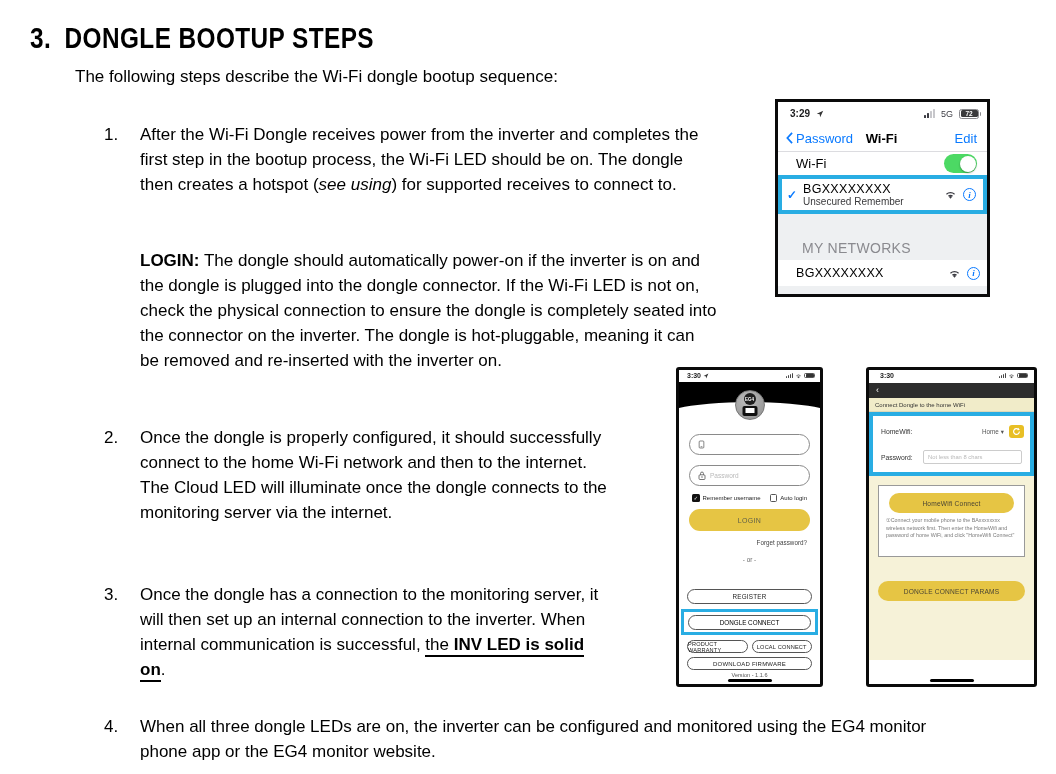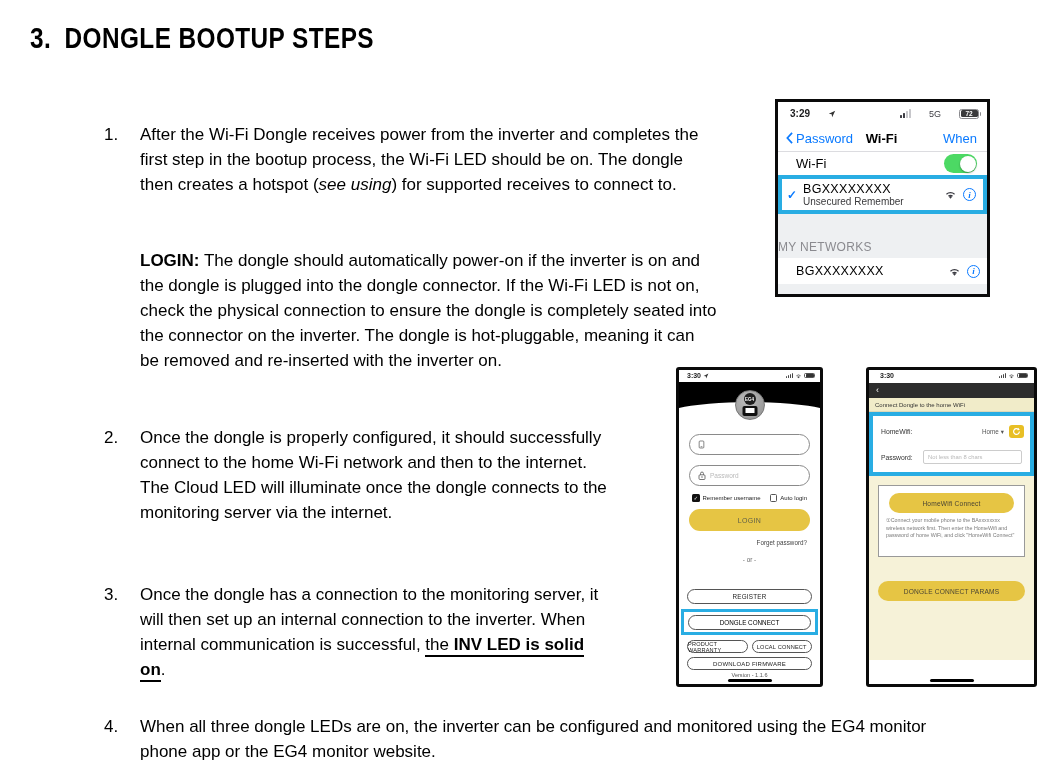--- a/index.html
+++ b/index.html
@@ -36,38 +36,38 @@
        font-family:"Liberation Serif",serif;font-style:italic;font-weight:700;font-size:9px}
   .tog{position:relative;width:33px;height:19px;border-radius:10px;background:#4cd964}
   .tog::after{content:"";position:absolute;top:1.5px;right:1.5px;width:16px;height:16px;
               border-radius:50%;background:#fff;box-shadow:0 1px 2px rgba(0,0,0,.35)}
   .hl{border:4px solid #29ade3}
 
   
   .phoneA{left:775px;top:99px;width:215px;height:198px}
   .pa-status{position:absolute;top:6px;left:12px;right:8px;display:flex;justify-content:space-between;
              align-items:center;font-size:10px;font-weight:700;color:#1c1c1e}
-  .st-left,.st-right{display:inline-flex;align-items:center;gap:18px}
+  .st-left,.st-right{display:inline-flex;align-items:center;gap:6px}
   .nettype{font-size:9px;font-weight:400;color:#3c3c43}
   .pa-nav{position:absolute;top:26px;left:8px;right:10px;height:20px;display:flex;align-items:center;
           justify-content:space-between;font-size:13px;color:#0a7aff}
   .pa-nav .back{display:inline-flex;align-items:center;gap:3px}
   .pa-nav .title{position:absolute;left:50%;transform:translateX(-50%);color:#000;font-weight:700;font-size:13px}
   .pa-wifirow{position:absolute;top:49px;left:0;right:0;height:24px;padding:0 10px 0 18px;
               display:flex;align-items:center;justify-content:space-between;font-size:13px;
               border-top:1px solid #dcdce0}
   .pa-selected{position:absolute;top:73px;left:0;right:0;height:39px;background:#fff;
                display:flex;align-items:center;padding:0 7px 0 5px}
   .chk{color:#0a7aff;font-size:12px;font-weight:700;margin-right:6px}
   .nstack{display:flex;flex-direction:column;line-height:1.15}
   .nname{font-size:12.5px;letter-spacing:.3px}
   .nsub{font-size:10px;color:#3a3a3c}
   .nicons{margin-left:auto;display:inline-flex;align-items:center;gap:6px}
   .pa-gray{position:absolute;top:112px;left:0;right:0;bottom:0;background:#eef0f2}
-  .pa-sect{padding:26px 0 4px 0;font-size:12px;color:#8a8a8f;letter-spacing:.3px}
+  .pa-sect{padding:26px 0 4px 24px;font-size:14px;color:#8a8a8f;letter-spacing:.3px}
   .pa-row2{height:26px;background:#fff;display:flex;align-items:center;padding:0 7px 0 18px}
 
   
   .phoneB{left:676px;top:367px;width:147px;height:320px;border-radius:3px;font-size:7px}
   .mini-status{position:absolute;top:2px;left:8px;right:5px;display:flex;justify-content:space-between;
                align-items:center;font-size:7px;font-weight:700;color:#222}
   .mst{display:inline-flex;align-items:center;gap:2px}
   .msig i{display:block;width:1.2px;background:#444;border-radius:.5px}
   .msig{display:inline-flex;align-items:flex-end;gap:.8px}
   .msig i:nth-child(1){height:2px}.msig i:nth-child(2){height:3px}
@@ -136,20 +136,21 @@
 </style>
 </head>
 <body>
 
 <div class="page">
 
   <div class="heading">
     <span>3.</span>
     <span>DONGLE BOOTUP STEPS</span>
   </div>
+  <p class="intro">The following steps describe the Wi-Fi dongle bootup sequence:</p>
 
   <div class="step s1">
     <span class="num">1.</span>
     <span class="body"><span>After the Wi-Fi Dongle receives power from the inverter and completes the first step in the bootup process, the Wi-Fi LED should be on. The dongle then creates a hotspot (</span><i>see using</i><span>) for supported receives to connect to.</span></span>
   </div>
 
   <div class="note"><b>LOGIN:</b><span> The dongle should automatically power-on if the inverter is on and the dongle is plugged into the dongle connector. If the Wi-Fi LED is not on, check the physical connection to ensure the dongle is completely seated into the connector on the inverter. The dongle is hot-pluggable, meaning it can be removed and re-inserted with the inverter on.</span></div>
 
   <div class="step s2">
     <span class="num">2.</span>
@@ -188,21 +189,21 @@
       </span>
     </div>
     <div class="pa-nav">
       <span class="back">
         <svg width="7" height="12" viewBox="0 0 8 14">
             <path d="M7 1 L1.5 7 L7 13" stroke="#0a7aff" stroke-width="2" fill="none"></path>
           </svg>
         <span>Password</span>
       </span>
       <span class="title">Wi-Fi</span>
-      <span class="edit">When</span>
+      <span class="edit">Edit</span>
     </div>
     <div class="pa-wifirow">
       <span>Wi-Fi</span>
       <span class="tog"></span>
     </div>
     <div class="pa-selected hl">
       <span class="chk">✓</span>
       <span class="nstack">
         <span class="nname">BGXXXXXXXX</span>
         <span class="nsub">Unsecured Remember</span>

